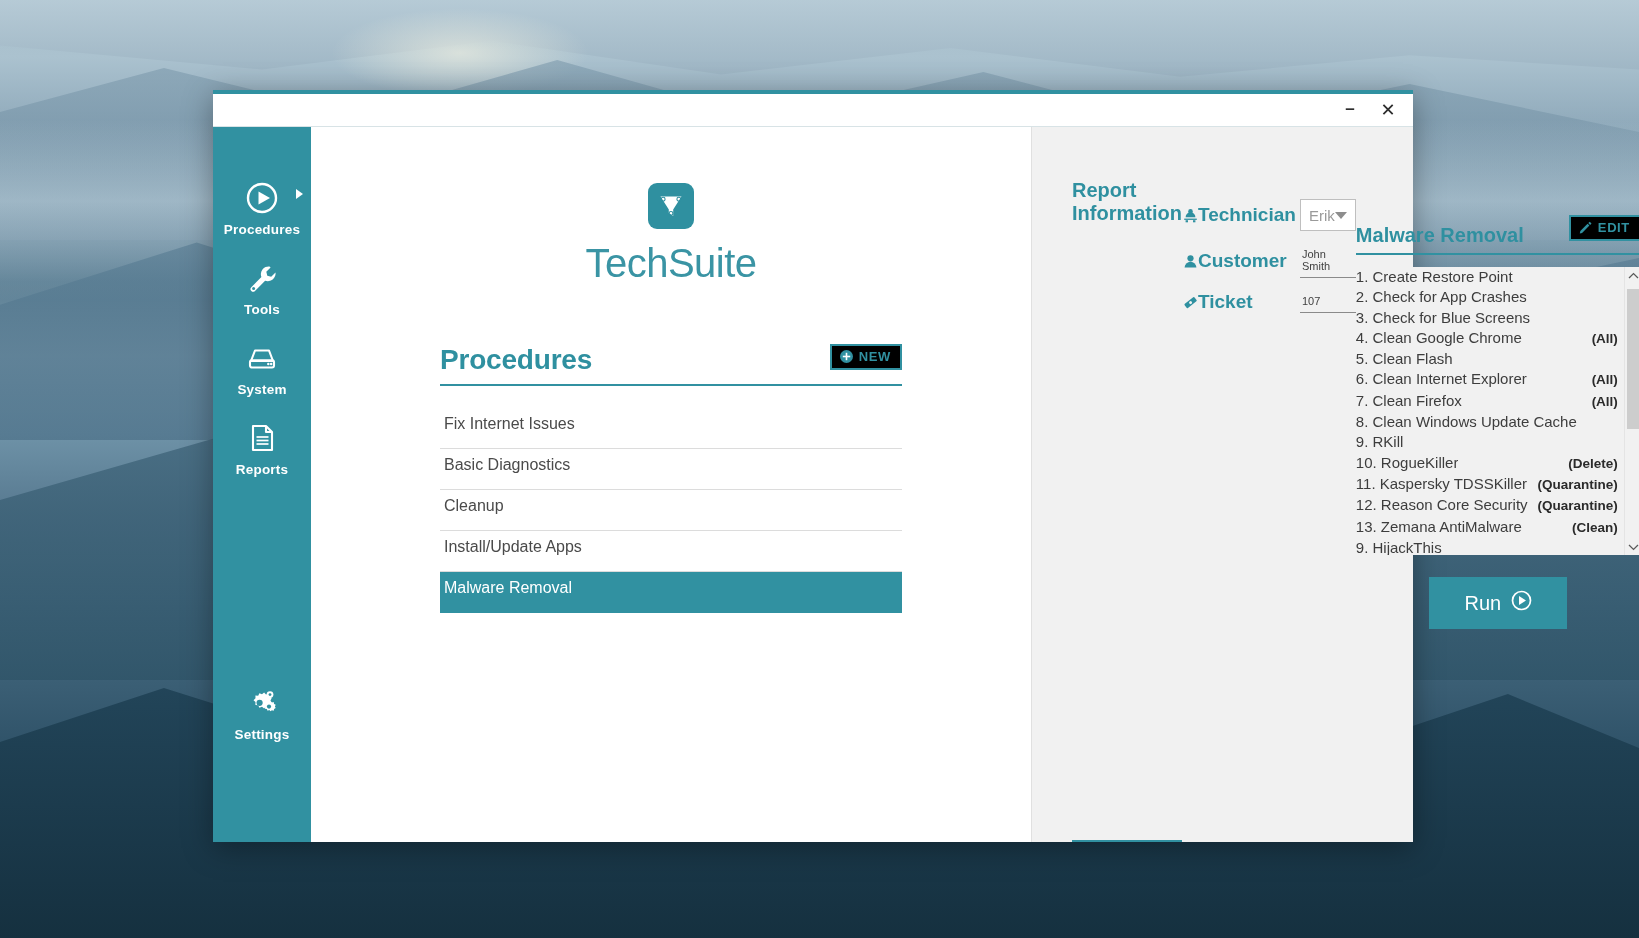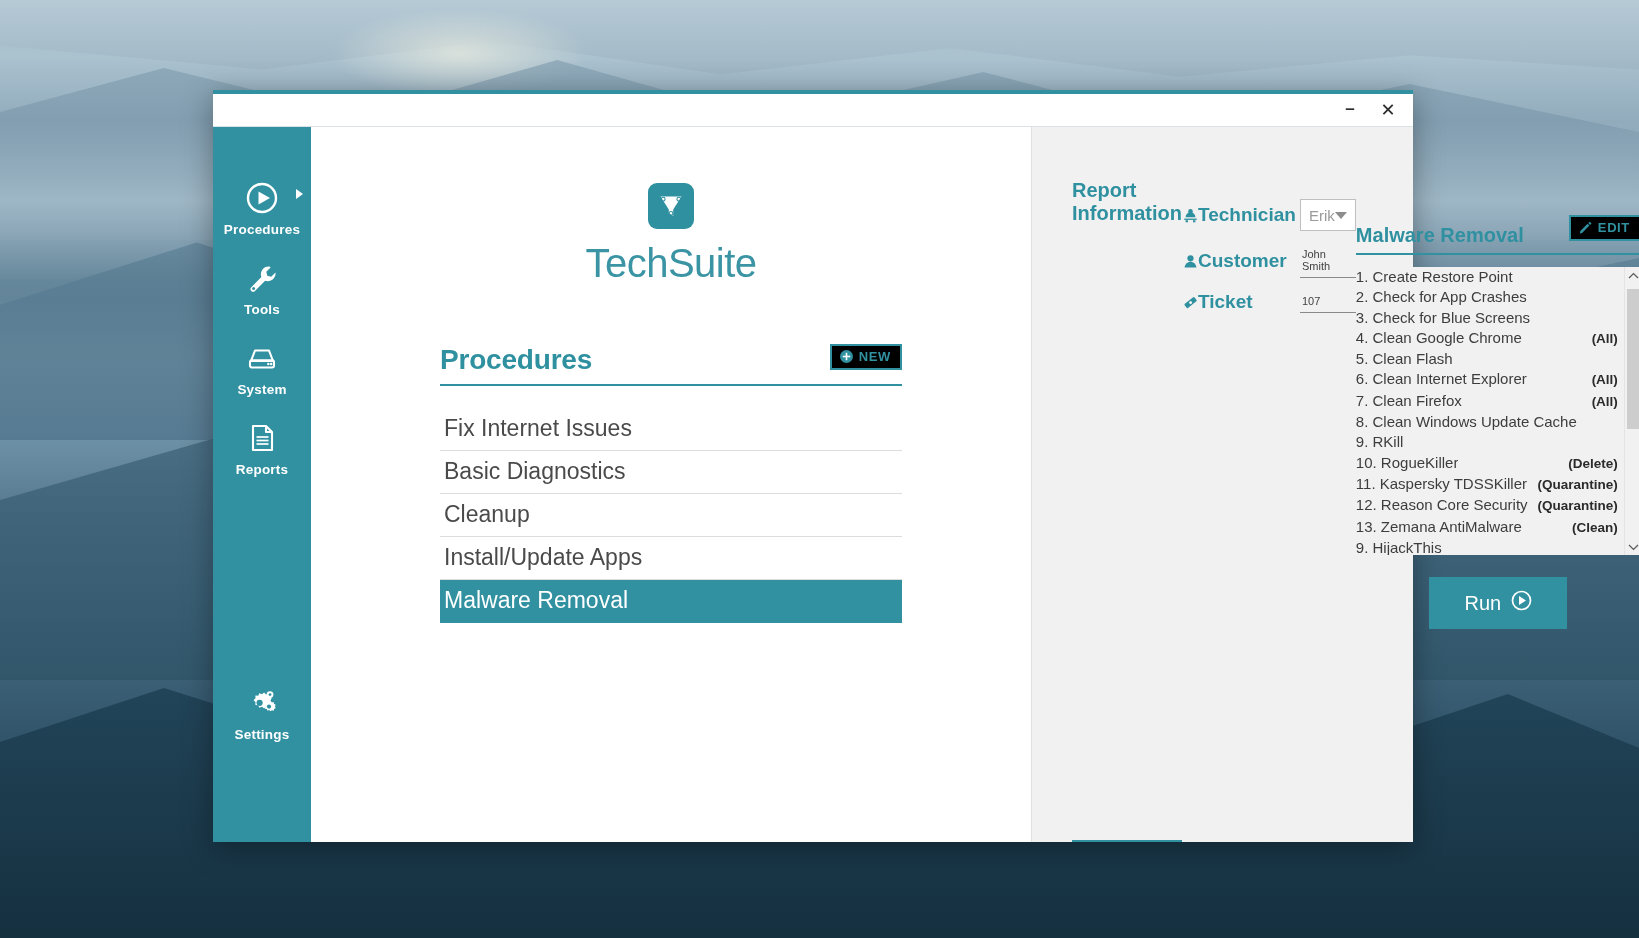--- a/index.html
+++ b/index.html
@@ -122,21 +122,21 @@
   .pill-btn {
     border: 2px solid #3191a1; color:#3191a1; background:#000000;
     font-size: 13px; font-weight:700; letter-spacing:.6px;
     padding: 3px 9px 4px 8px; display:flex; align-items:center; gap:6px;
     cursor:pointer; margin-bottom: 6px;
   }
   .pill-btn .gi { display:flex; }
 
   #proc-list { margin-top: 22px; }
   .proc-row {
-    font-size: 23px; color:#4a4a4a; padding: 7px 4px 8px 4px;
+    font-size: 16px; color:#4a4a4a; padding: 7px 4px 15px 4px;
     border-bottom: 1px solid #dcdcdc; cursor:pointer;
   }
   .proc-row.selected {
     background:#3191a1; color:#ffffff; border-bottom:1px solid #3191a1;
     padding-left: 4px;
   }
 
   
   #rightpanel {
     width: 382px; flex: 0 0 382px; background:#f1f1f1;

